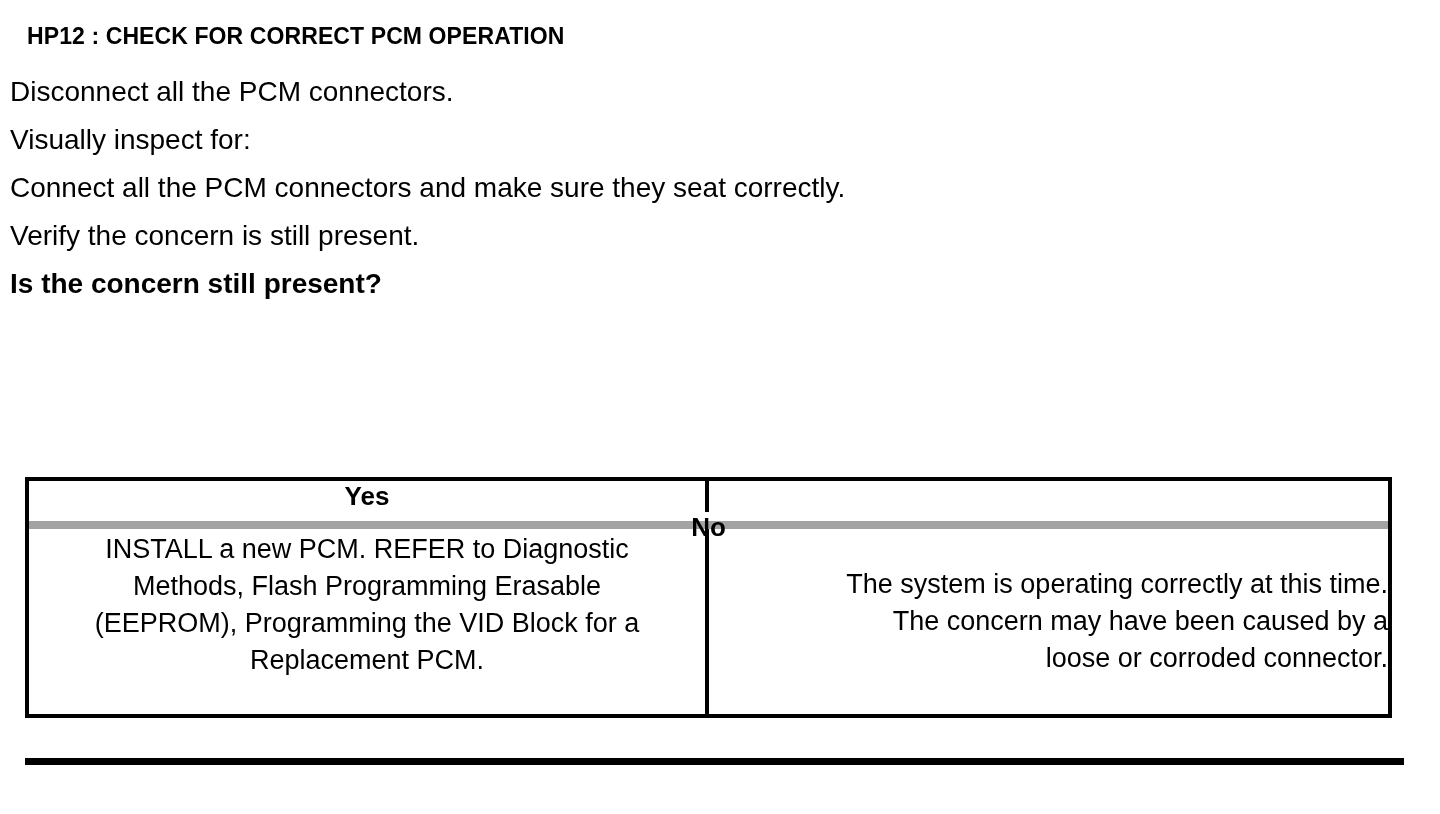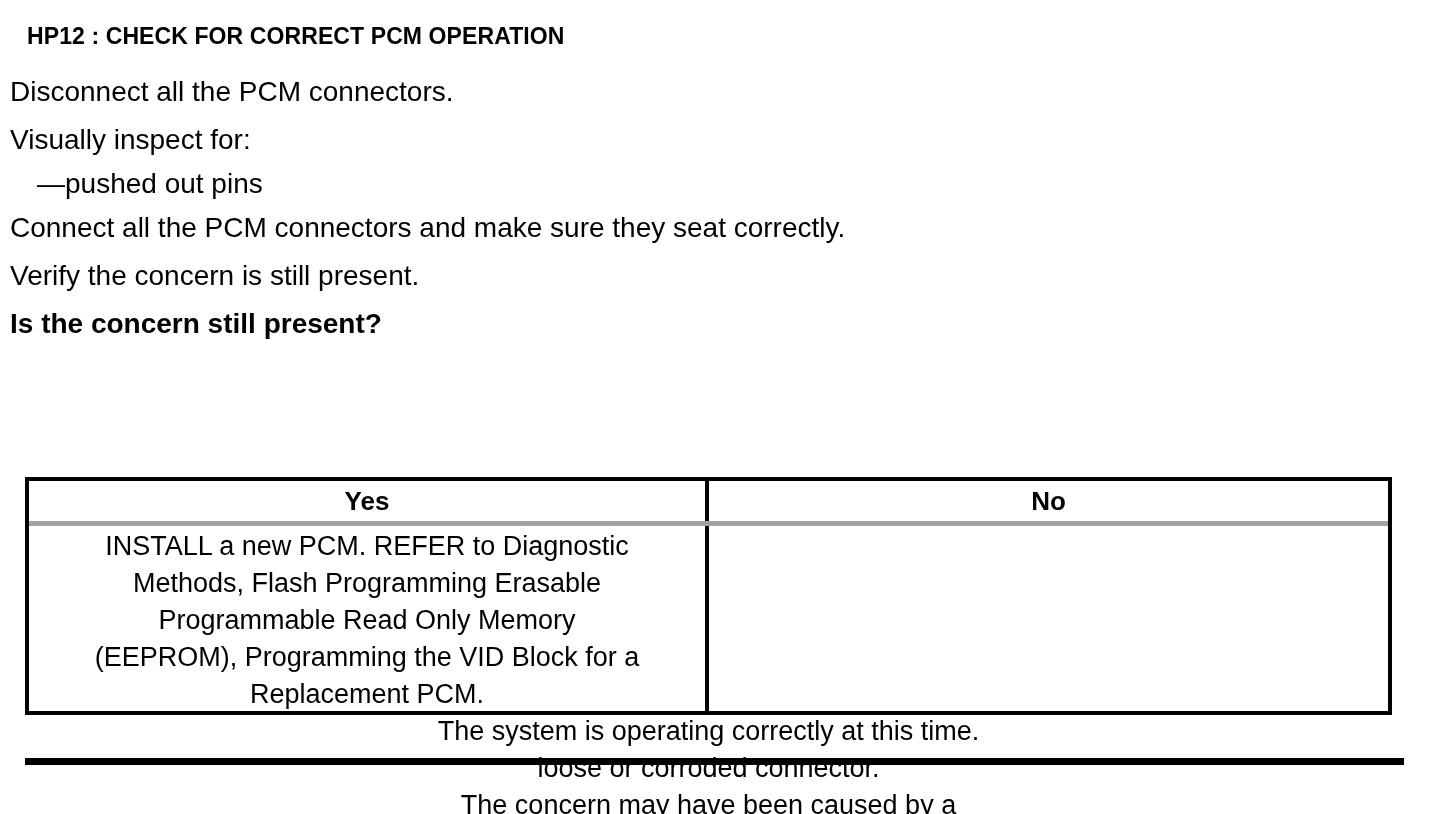--- a/index.html
+++ b/index.html
@@ -65,27 +65,27 @@
     position: absolute;
     left: 25px;
     top: 477px;
     width: 1367px;
     border: 4px solid #000000;
     box-sizing: border-box;
     background: #ffffff;
   }
   .table-head {
     display: flex;
-    border-bottom: 5px solid #a3a3a3;
+    border-bottom: 8px solid #a3a3a3;
     height: 40px;
+    flex-direction: column;
   }
   .table-body {
     display: flex;
     height: 185px;
-    flex-direction: column;
   }
   .col-yes {
     width: 680px;
     box-sizing: border-box;
     border-right: 4px solid #000000;
     flex: 0 0 auto;
   }
   .col-no {
     flex: 1 1 auto;
     box-sizing: border-box;
@@ -105,21 +105,21 @@
     justify-content: center;
     font-size: 27px;
     line-height: 37px;
   }
   .body-cell.centered {
     text-align: center;
     justify-content: flex-start;
     padding-top: 2px;
   }
   .body-cell.leftish {
-    text-align: center;
+    text-align: right;
   }
   .cell-line {
     white-space: nowrap;
   }
 
   
   .footer-rule {
     position: absolute;
     left: 25px;
     top: 758px;
@@ -133,21 +133,20 @@
 
 <div class="page">
 
   <div class="step-title">HP12 : CHECK FOR CORRECT PCM OPERATION</div>
 
   <div class="instructions">
     <div class="instr-line">Disconnect all the PCM connectors.</div>
     <div class="instr-line">Visually inspect for:</div>
 
     <div class="sub-group">
-      <div class="instr-sub">—pushed out pins</div>
     </div>
 
     <div class="instr-line">Connect all the PCM connectors and make sure they seat correctly.</div>
     <div class="instr-line">Verify the concern is still present.</div>
     <div class="instr-line bold">Is the concern still present?</div>
   </div>
 
   <div class="decision-table">
 
     <div class="table-head">
@@ -157,30 +156,29 @@
       <div class="col-no">
         <div class="head-cell">No</div>
       </div>
     </div>
 
     <div class="table-body">
       <div class="col-yes">
         <div class="body-cell centered">
           <div class="cell-line">INSTALL a new PCM. REFER to Diagnostic</div>
           <div class="cell-line">Methods, Flash Programming Erasable</div>
-          <div class="cell-line">Programmable Read Only Memory</div>
           <div class="cell-line">(EEPROM), Programming the VID Block for a</div>
           <div class="cell-line">Replacement PCM.</div>
         </div>
       </div>
       <div class="col-no">
         <div class="body-cell leftish">
           <div class="cell-line">The system is operating correctly at this time.</div>
+          <div class="cell-line">The concern may have been caused by a</div>
           <div class="cell-line">loose or corroded connector.</div>
-          <div class="cell-line">The concern may have been caused by a</div>
         </div>
       </div>
     </div>
 
   </div>
 
   <div class="footer-rule"></div>
 
 </div>
 

